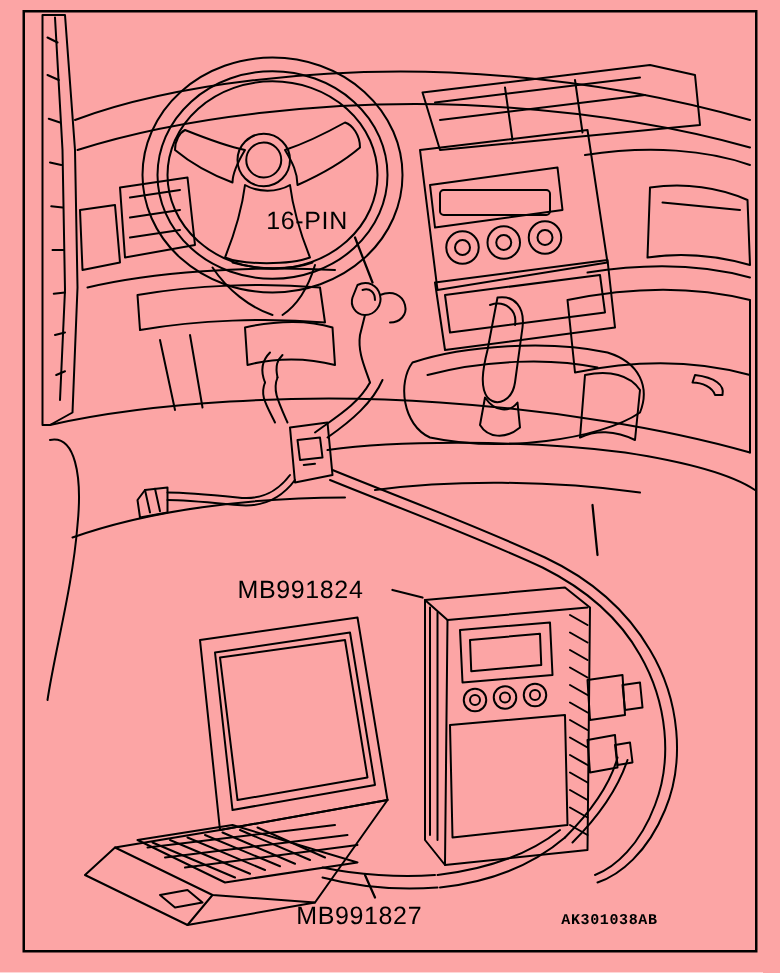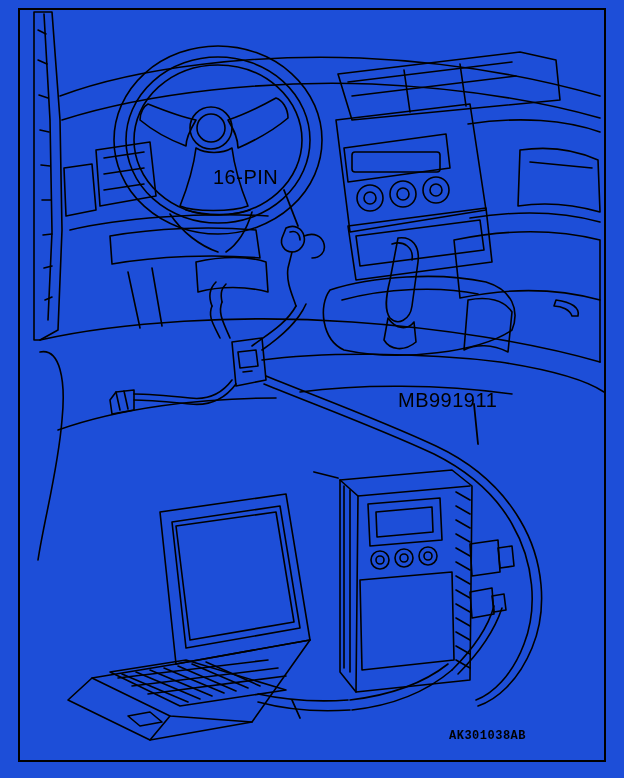--- a/index.html
+++ b/index.html
@@ -7,21 +7,21 @@
     padding: 0;
     background: #ffffff;
   }
   body {
     font-family: "Liberation Sans", sans-serif;
   }
   #figure {
     position: relative;
     width: 624px;
     height: 778px;
-    background: #1d4ed8;
+    background: #fca5a5;
     overflow: hidden;
   }
   .frame {
     position: absolute;
     left: 18px;
     top: 8px;
     width: 588px;
     height: 754px;
     border: 2px solid #000;
     box-sizing: border-box;
@@ -240,17 +240,18 @@
 
       <g stroke-width="1.8">
         <path d="M474 404 L478 444"></path>
         <path d="M314 472 L338 478"></path>
         <path d="M300 718 L292 700"></path>
       </g>
     </g>
   </svg>
 
   <div class="lbl" id="label-16pin">16-PIN</div>
-  <div class="lbl" id="label-mb991911">MB991911</div>
+  <div class="lbl" id="label-mb991824">MB991824</div>
+  <div class="lbl" id="label-mb991827">MB991827</div>
 
   <div id="figure-code">AK301038AB</div>
 
 </div>
 
 </body></html>

